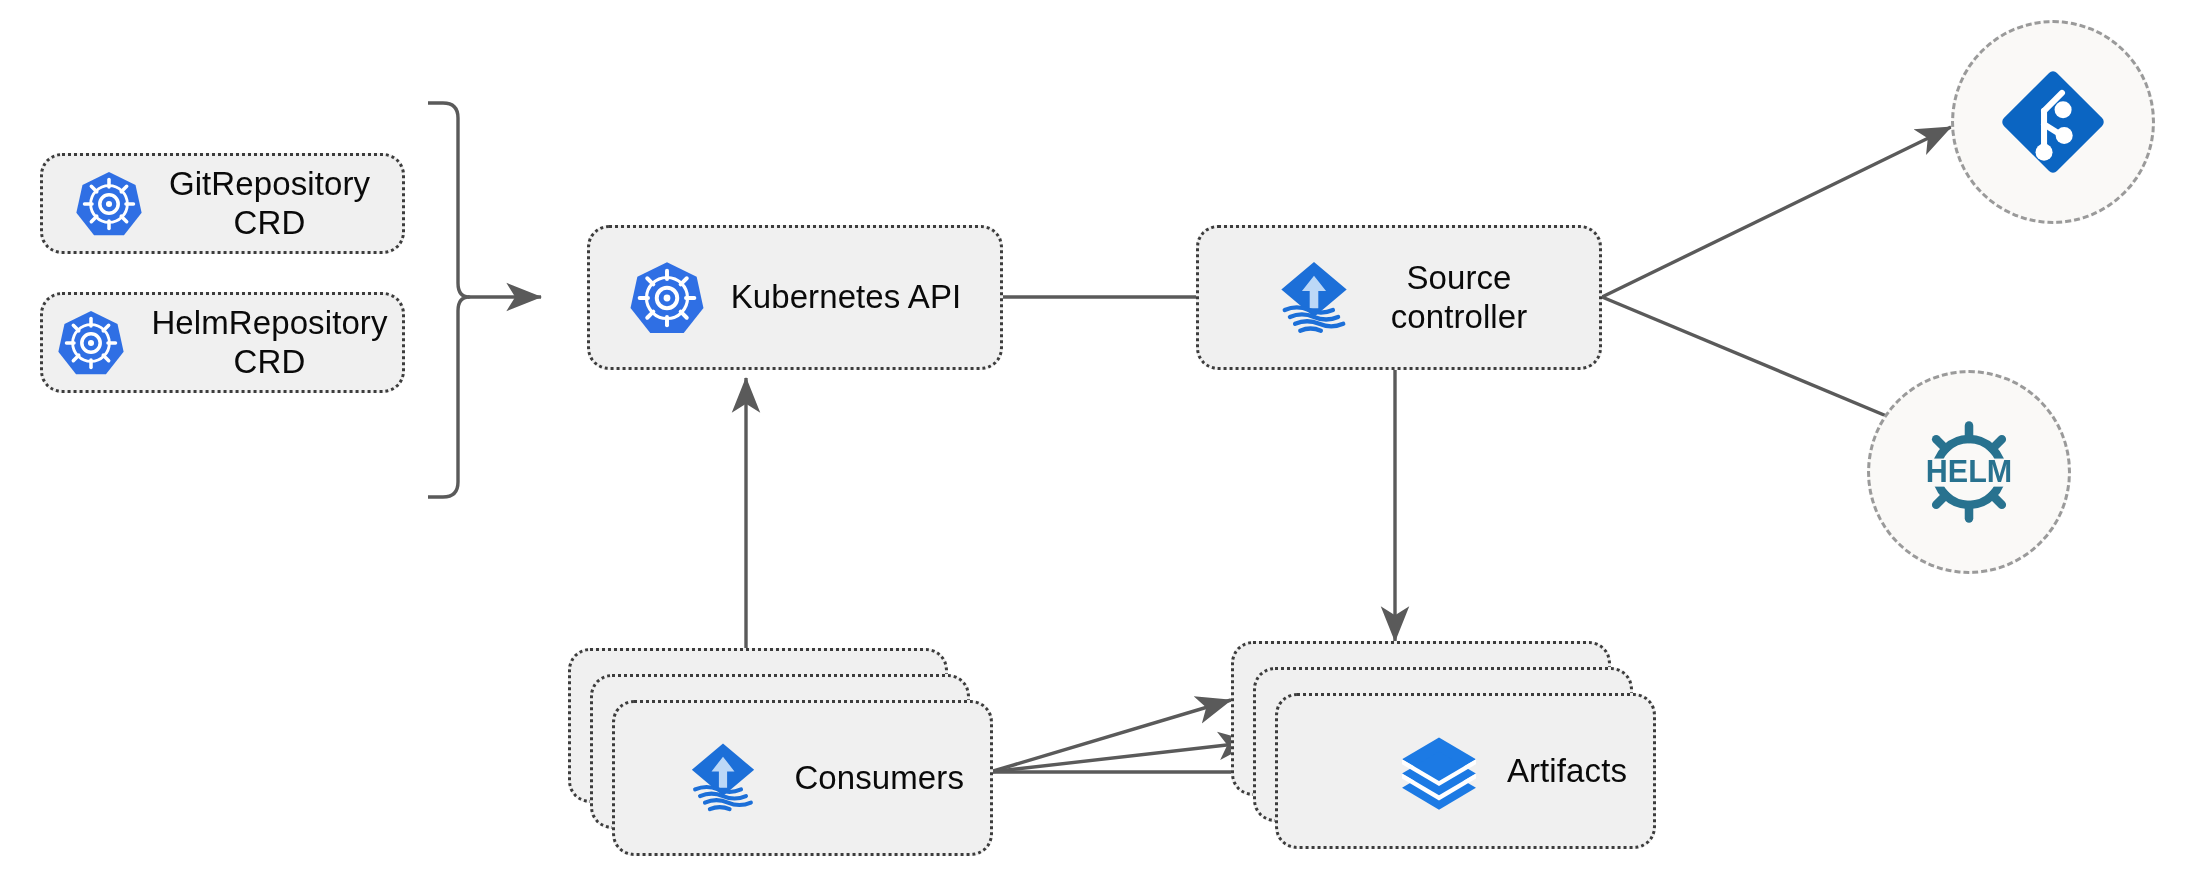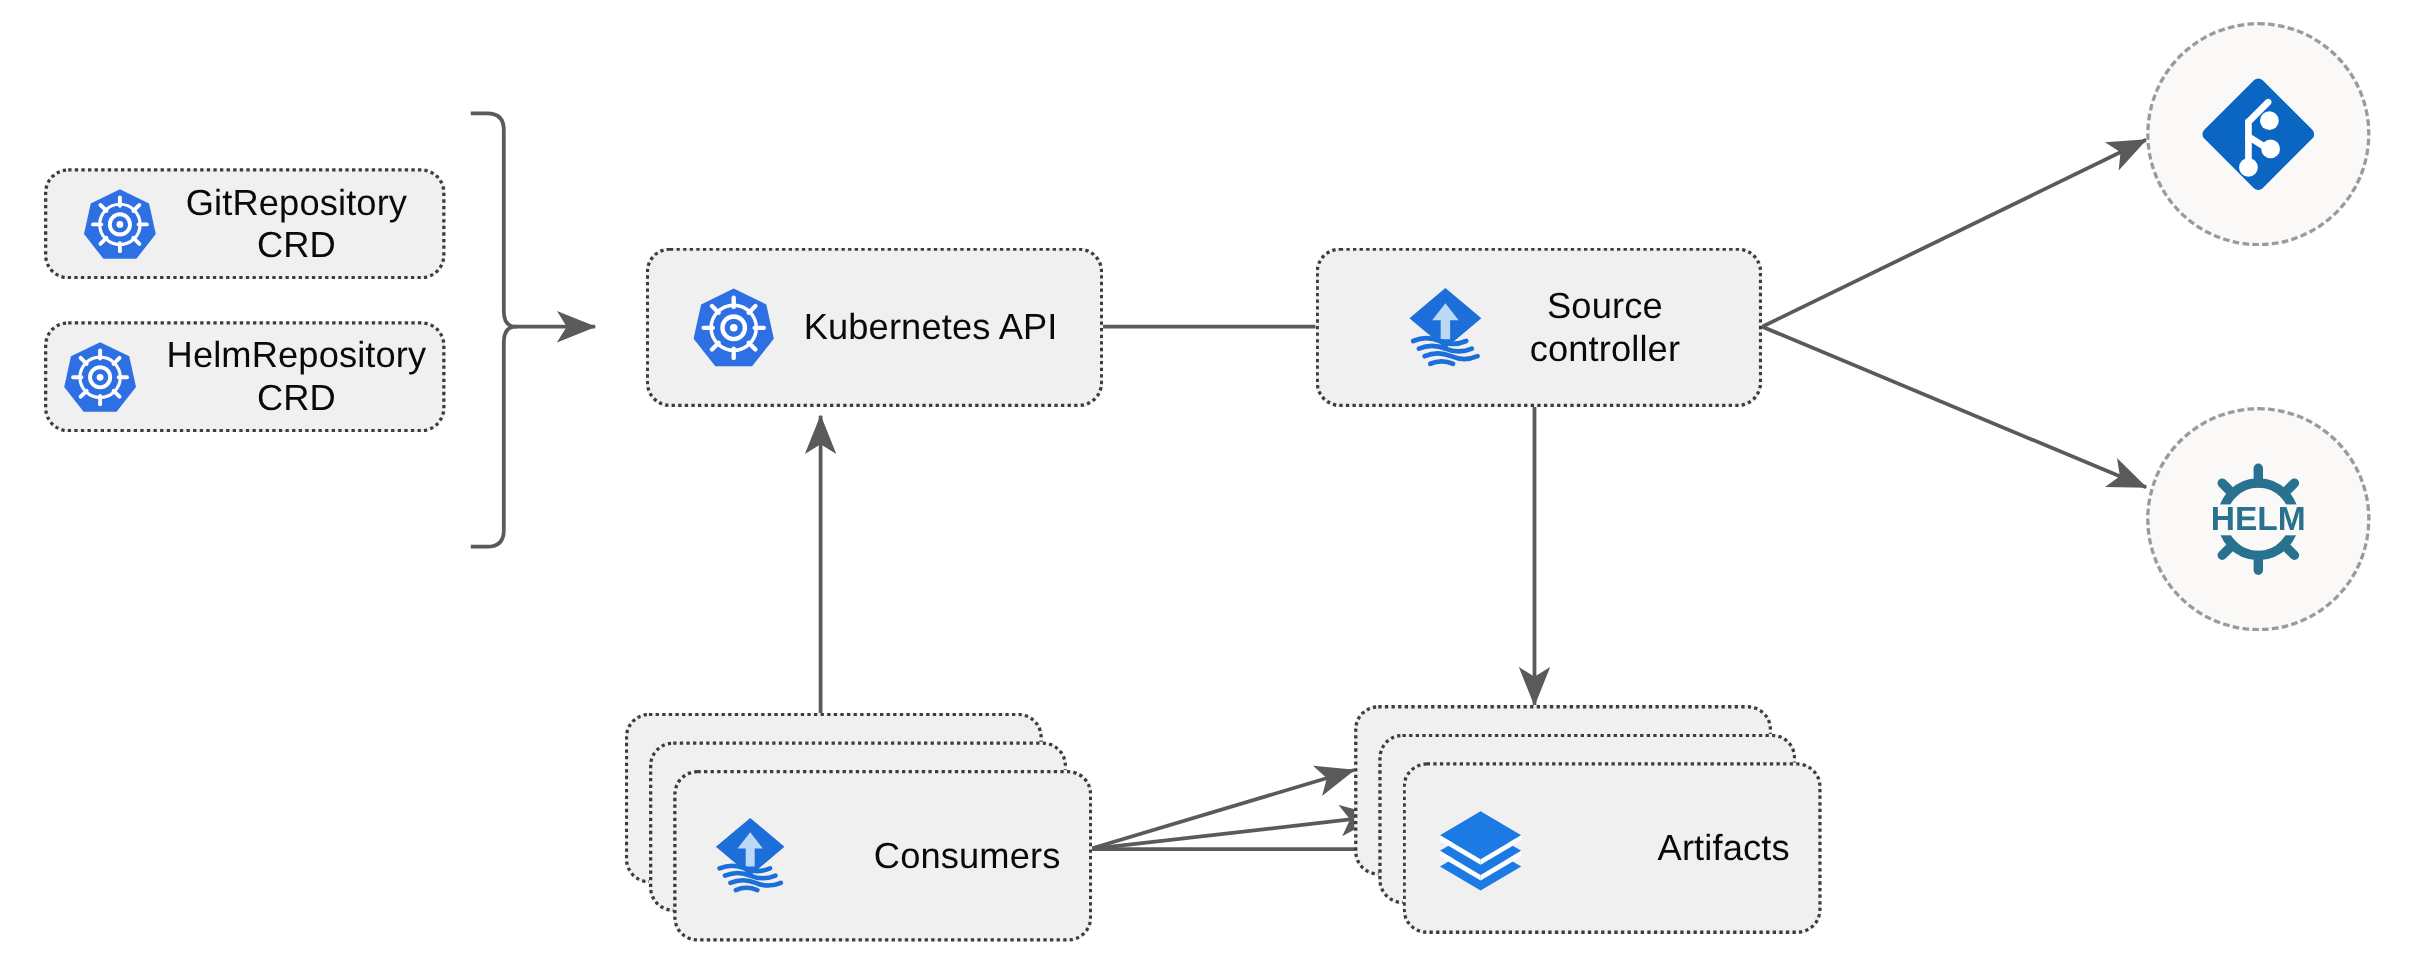--- a/index.html
+++ b/index.html
@@ -61,21 +61,21 @@
     border-radius: 22px;
   }
   .stack .front {
     position: absolute;
     box-sizing: border-box;
     background: #f0f0f0;
     border: 3px dotted #3c3c3c;
     border-radius: 22px;
     display: flex;
     align-items: center;
-    justify-content: space-between;
+    justify-content: flex-end;
     gap: 26px;
     padding: 0 26px;
   }
 
   
   .circle-node {
     position: absolute;
     box-sizing: border-box;
     border-radius: 50%;
     background: #faf9f7;
@@ -247,21 +247,21 @@
         <line x1="42" y1="76" x2="42" y2="40"></line>
         <line x1="42" y1="40" x2="58" y2="24"></line>
         <line x1="42" y1="52" x2="58" y2="62"></line>
       </g>
       <circle cx="42" cy="77" r="7.6" fill="#ffffff"></circle>
       <circle cx="59" cy="39" r="7.6" fill="#ffffff"></circle>
       <circle cx="60" cy="62" r="7.6" fill="#ffffff"></circle>
     </svg>
   </div>
 
-  <div class="circle-node" style="left:1951px; top:370px; width:204px; height:204px;">
+  <div class="circle-node" style="left:1867px; top:370px; width:204px; height:204px;">
     <svg class="icon" width="122" height="122" viewBox="0 0 100 100" xmlns="http://www.w3.org/2000/svg">
       <g stroke="#28728f" stroke-width="7" fill="none" stroke-linecap="round">
         <circle cx="50" cy="50" r="27"></circle>
         <line x1="50" y1="12" x2="50" y2="23"></line>
         <line x1="50" y1="77" x2="50" y2="88"></line>
         <line x1="12" y1="50" x2="23" y2="50"></line>
         <line x1="77" y1="50" x2="88" y2="50"></line>
         <line x1="23.1" y1="23.1" x2="30.9" y2="30.9"></line>
         <line x1="69.1" y1="69.1" x2="76.9" y2="76.9"></line>
         <line x1="76.9" y1="23.1" x2="69.1" y2="30.9"></line>

